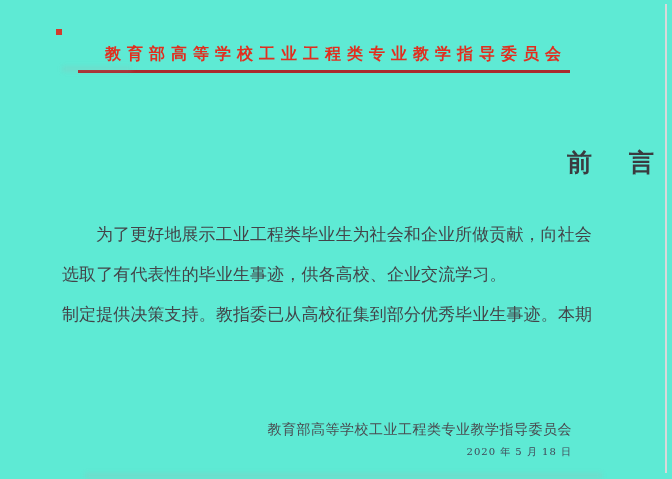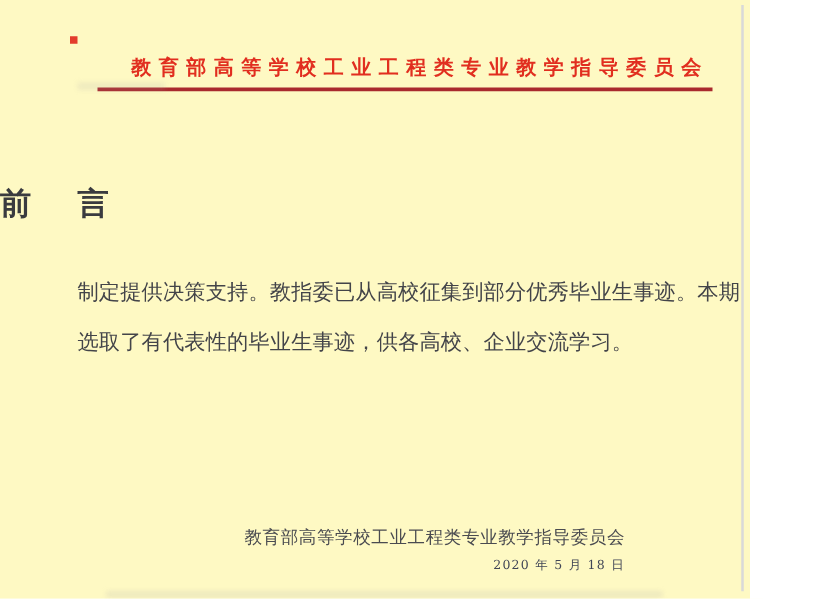--- a/index.html
+++ b/index.html
@@ -1,20 +1,20 @@
 <!DOCTYPE html>
 <html><head>
 <meta charset="utf-8">
 <style>
   html, body { margin: 0; padding: 0; background: #ffffff; }
   .page {
     position: relative;
-    width: 600px;
+    width: 672px;
     height: 479px;
-    background: #fef9c3;
+    background: #5eead4;
     overflow: hidden;
     font-family: "DejaVu Serif", "Liberation Serif", serif;
   }
   
   .red-mark {
     position: absolute;
     left: 56px; top: 29px;
     width: 6px; height: 6px;
     background: #e0281c;
     opacity: 0.9;
@@ -45,21 +45,21 @@
     left: 62px; top: 66px;
     width: 70px; height: 6px;
     background: rgba(170,170,170,0.18);
     filter: blur(2px);
   }
   .doc-title {
     position: absolute;
     left: 0; top: 146px;
     width: 660px;
     margin: 0;
-    text-align: left;
+    text-align: right;
     font-size: 25px;
     font-weight: bold;
     letter-spacing: 6px;
     color: #3a3b3f;
   }
   .body-text {
     position: absolute;
     left: 62px; top: 214px;
     width: 540px;
     font-size: 17px;
@@ -109,22 +109,23 @@
   <span class="red-mark"></span>
 
   <div class="committee-header">教育部高等学校工业工程类专业教学指导委员会</div>
 
   <div class="header-rule"></div>
   <div class="rule-smudge"></div>
 
   <h1 class="doc-title">前　言</h1>
 
   <div class="body-text">
+    <div class="body-line indent">为了更好地展示工业工程类毕业生为社会和企业所做贡献，向社会</div>
+    <div class="body-line">选取了有代表性的毕业生事迹，供各高校、企业交流学习。</div>
     <div class="body-line">制定提供决策支持。教指委已从高校征集到部分优秀毕业生事迹。本期</div>
-    <div class="body-line">选取了有代表性的毕业生事迹，供各高校、企业交流学习。</div>
   </div>
 
   <div class="sig-org">教育部高等学校工业工程类专业教学指导委员会</div>
 
   <div class="sig-date">2020 年 5 月 18 日</div>
 
   <div class="right-edge-line"></div>
   <div class="bottom-smudge"></div>
 
 </div>

